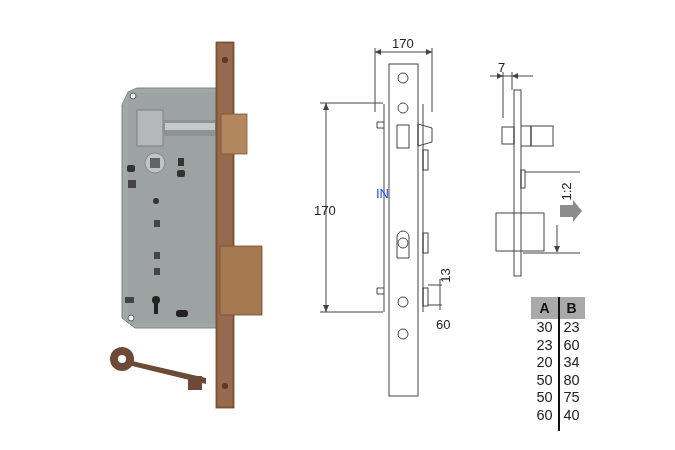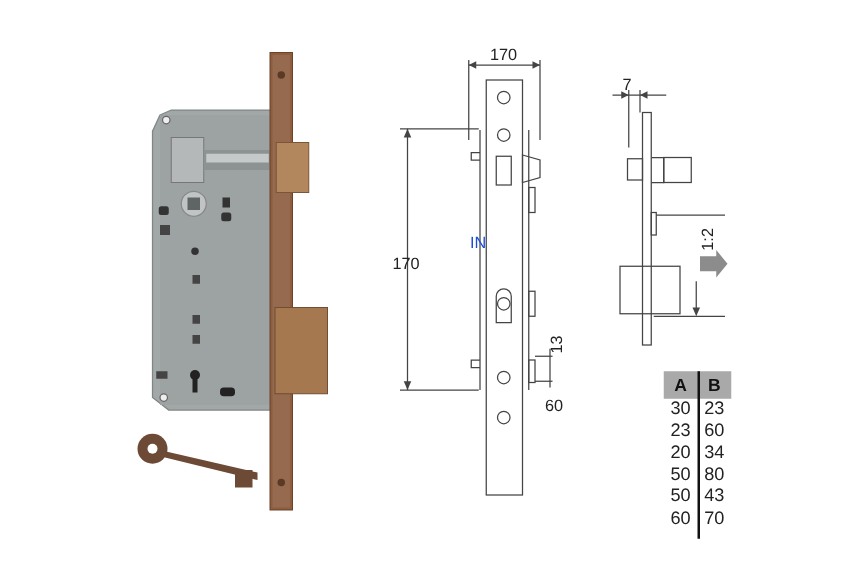--- a/index.html
+++ b/index.html
@@ -145,19 +145,19 @@
   <div class="row">
       <div>20</div>
       <div>34</div>
     </div>
   <div class="row">
       <div>50</div>
       <div>80</div>
     </div>
   <div class="row">
       <div>50</div>
-      <div>43</div>
+      <div>75</div>
     </div>
   <div class="row">
       <div>60</div>
-      <div>70</div>
+      <div>40</div>
     </div>
 </div>
 
 </body></html>

